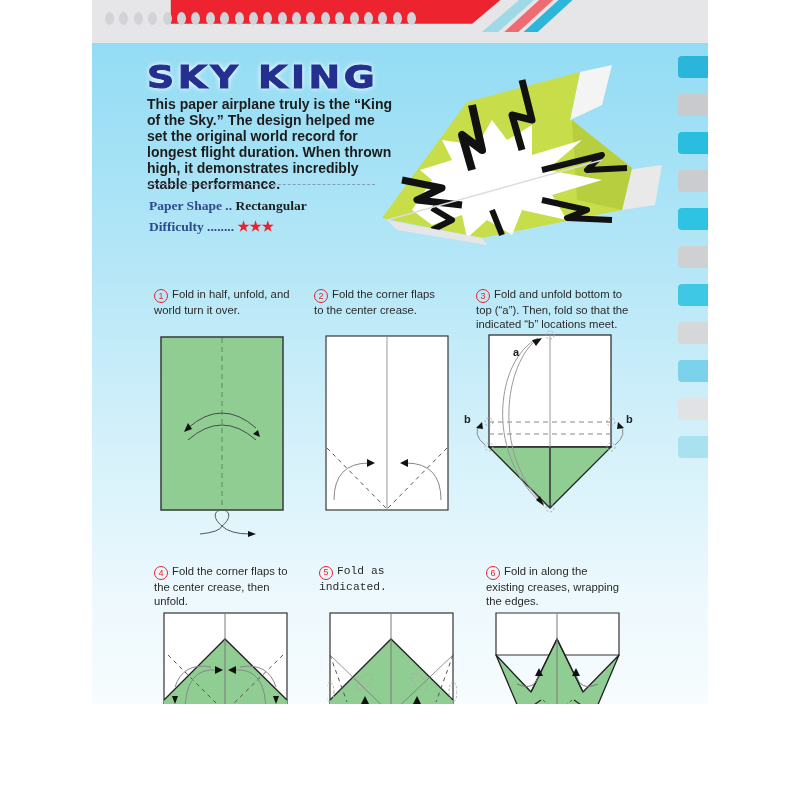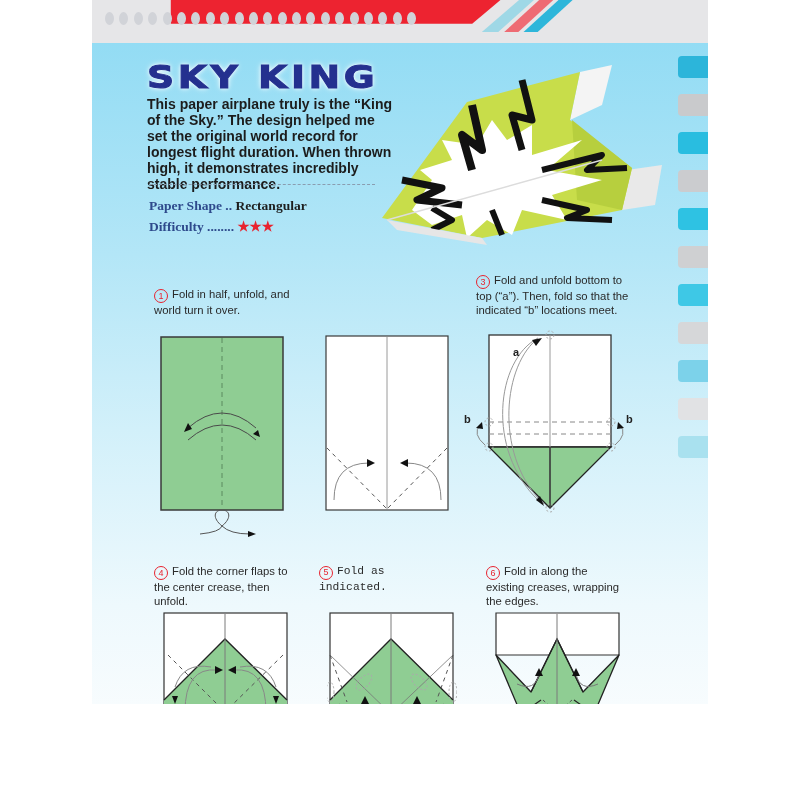--- a/index.html
+++ b/index.html
@@ -118,21 +118,24 @@
     <path d="M60,148 L80,160 L60,170" stroke="#111" stroke-width="6" fill="none" stroke-linejoin="round"></path>
 
     <line x1="15" y1="160" x2="230" y2="100" stroke="#dcdcdc" stroke-width="1.5"></line>
 
     <polygon points="15,160 110,178 115,185 25,170" fill="#e6e6e6"></polygon>
   </svg>
 
   <div class="step-text" style="left:62px; top:287px; width:140px;">
     <span class="num">1</span><span>Fold in half, unfold, and world turn it over.</span>
   </div>
-  <div class="step-text" style="left:384px; top:273px; width:160px;">
+  <div class="step-text" style="left:222px; top:287px; width:130px;">
+    <span class="num">2</span><span>Fold the corner flaps to the center crease.</span>
+  </div>
+  <div class="step-text" style="left:384px; top:287px; width:160px;">
     <span class="num">3</span><span>Fold and unfold bottom to top (“a”). Then, fold so that the indicated “b” locations meet.</span>
   </div>
 
   <svg class="diagram" style="left:68px; top:336px;" width="125" height="206" viewBox="0 0 125 206">
     <rect x="1" y="1" width="122" height="173" fill="#8fcd93" stroke="#3a3a3a" stroke-width="1.5"></rect>
     <line x1="62" y1="2" x2="62" y2="173" stroke="#5a8a5e" stroke-width="1" stroke-dasharray="5,4"></line>
     <path d="M28,92 Q62,62 96,92" stroke="#4a4a4a" fill="none" stroke-width="1"></path>
     <polygon points="24,96 28,87 32,93" fill="#111"></polygon>
     <path d="M28,104 Q62,74 96,104" stroke="#4a4a4a" fill="none" stroke-width="1"></path>
     <polygon points="100,101 93,98 98,94" fill="#111"></polygon>

